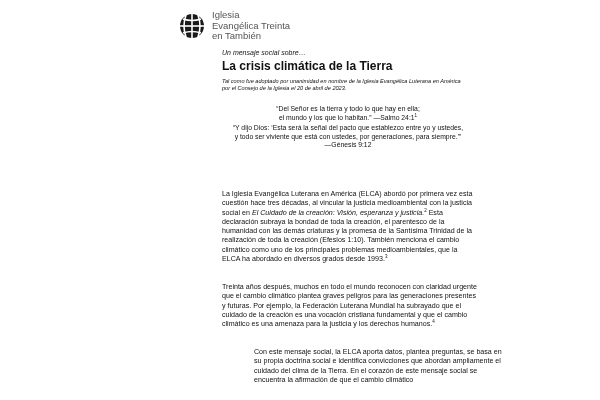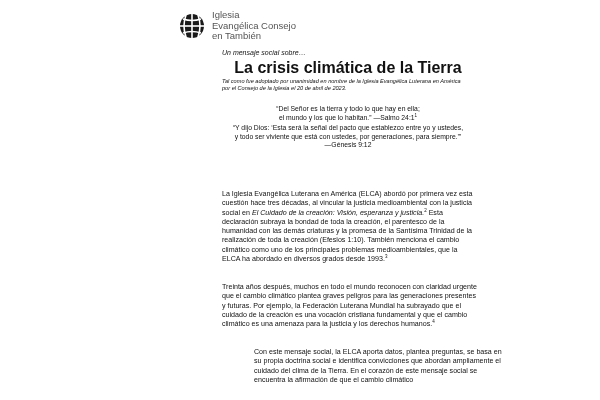--- a/index.html
+++ b/index.html
@@ -4,21 +4,21 @@
 <style>
   html, body { margin: 0; padding: 0; background: #ffffff; }
   body { width: 600px; height: 400px; overflow: hidden; position: relative; }
   .page { position: absolute; left: 0; top: 0; width: 600px; height: 316px; background: #fff; }
   .logo { position: absolute; left: 179px; top: 10px; display: flex; align-items: center; }
   .logo svg { width: 26px; height: 26px; display: block; }
   .logo-text { margin-left: 7px; font-family: "Liberation Sans", sans-serif; font-size: 9.5px; line-height: 10.5px; color: #555; }
   .logo-text div { white-space: nowrap; }
   .serif { font-family: Liberation Sans, sans-serif; color: #111; padding-left: 40px; }
   .kicker { position: absolute; left: 182px; top: 49px; font-size: 7px; font-style: italic; }
-  .title { position: absolute; left: 182px; width: 252px; top: 59px; text-align: center; font-size: 16px; font-weight: bold; }
+  .title { position: absolute; left: 182px; width: 252px; top: 59px; text-align: left; font-size: 12px; font-weight: bold; }
   .adopted { position: absolute; left: 182px; top: 78px; font-size: 5.6px; font-style: italic; line-height: 7px; width: 250px; }
   .quote { position: absolute; left: 182px; width: 252px; text-align: center; font-size: 6.8px; line-height: 8.5px; }
   .q1 { top: 105px; }
   .q2 { top: 124px; }
   .body { position: absolute; left: 182px; width: 255px; font-size: 7.1px; line-height: 9.3px; }
   .body p { margin: 0; }
   sup { font-size: 4.5px; vertical-align: super; line-height: 0; }
   .p1 { top: 162px; }
   .p2 { top: 190px; }
   .p3 { top: 283px; }
@@ -36,21 +36,21 @@
         <line x1="13" y1="0" x2="13" y2="26"></line>
         <line x1="0" y1="13" x2="26" y2="13"></line>
         <path d="M4 6 Q13 9 22 6"></path>
         <path d="M4 20 Q13 17 22 20"></path>
         <path d="M7 2 Q3 13 7 24"></path>
         <path d="M19 2 Q23 13 19 24"></path>
       </g>
     </svg>
     <div class="logo-text">
       <div>Iglesia</div>
-      <div>Evangélica Consejo</div>
+      <div>Evangélica Treinta</div>
       <div>en También</div>
     </div>
   </div>
 
   <div class="kicker serif">Un mensaje social sobre…</div>
   <div class="title serif">La crisis climática de la Tierra</div>
   <div class="adopted serif">
     <div>Tal como fue adoptado por unanimidad en nombre de la Iglesia Evangélica Luterana en América</div>
     <div>por el Consejo de la Iglesia el 20 de abril de 2023.</div>
   </div>

